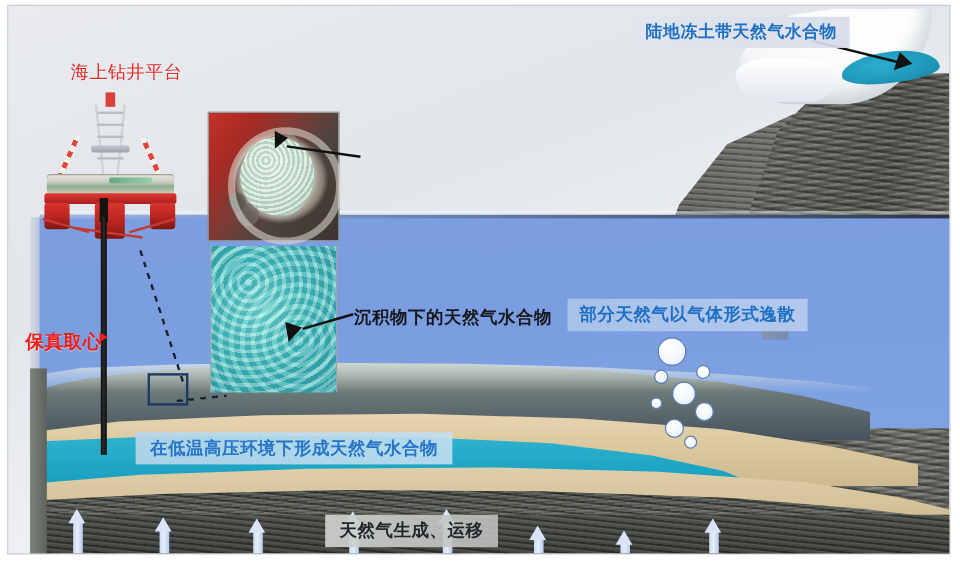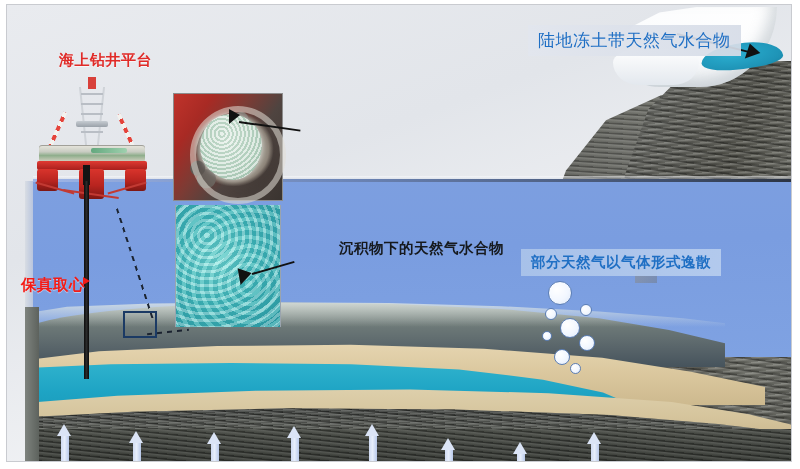--- a/index.html
+++ b/index.html
@@ -177,30 +177,30 @@
      border-left:7.5px solid transparent;border-right:7.5px solid transparent;
      border-bottom:12px solid #dbe4f6;}
 
   
   .bub{position:absolute;border-radius:50%;
      background:radial-gradient(circle at 35% 32%,#ffffff 0%,#f2f7ff 55%,#dfe9f8 100%);
      border:1.4px solid #5d7fb5;}
 
   
   .lbl{position:absolute;white-space:nowrap;letter-spacing:.5px;}
-  .lbl-rig{left:52px;top:46px;color:#e02b28;font-size:15px;font-weight:700;
+  .lbl-rig{left:52px;top:46px;color:#e02b28;font-size:15px;font-weight:400;
      text-shadow:0 1px 0 rgba(255,255,255,.6);}
   .lbl-core{left:300px;top:105px;color:#2b2f36;font-size:14.5px;line-height:21px;white-space:normal;width:150px;}
-  .lbl-permafrost{left:521px;top:20px;color:#1f6fc4;font-size:17px;font-weight:400;
+  .lbl-permafrost{left:521px;top:9px;color:#1f6fc4;font-size:14px;font-weight:700;
      background:linear-gradient(90deg,rgba(226,230,238,.95),rgba(214,220,231,.92));
      padding:4px 10px;}
-  .lbl-sed-hydrate{left:288px;top:234px;color:#16191d;font-size:14.5px;font-weight:600;margin-left:44px;}
+  .lbl-sed-hydrate{left:288px;top:250px;color:#16191d;font-size:14.5px;font-weight:600;}
   .lbl-escape{left:466px;top:244px;color:#1f6fc4;font-size:14.5px;font-weight:600;
      background:linear-gradient(90deg,rgba(171,196,234,.92),rgba(183,205,238,.92));
-     padding:4px 10px;margin-left:48px;}
+     padding:4px 10px;}
   .lbl-escape-shadow{position:absolute;left:628px;top:252px;width:22px;height:26px;
      background:linear-gradient(135deg,rgba(150,155,162,.75),rgba(110,115,122,.45));}
   .lbl-sediment{left:322px;top:300px;color:#e8a33c;font-size:14px;font-weight:700;
      background:linear-gradient(90deg,rgba(205,212,222,.82),rgba(190,198,210,.6));padding:3px 12px;}
   .lbl-preserve{left:14px;top:270px;color:#f41b16;font-size:15.5px;font-weight:700;
      text-shadow:0 1px 0 rgba(255,255,255,.45);}
   .lbl-form{left:106px;top:355px;color:#2874c8;font-size:14.5px;font-weight:600;
      background:linear-gradient(90deg,rgba(182,214,233,.92),rgba(196,224,240,.88));padding:4px 12px;}
   .lbl-genesis{left:264px;top:424px;color:#23262b;font-size:14.5px;font-weight:600;
      background:linear-gradient(90deg,rgba(206,209,206,.93),rgba(190,193,190,.88));padding:4px 12px;}
@@ -335,16 +335,18 @@
   <div class="lbl lbl-permafrost">陆地冻土带天然气水合物</div>
 
   <div class="lbl-escape-shadow"></div>
   <div class="lbl lbl-escape">部分天然气以气体形式逸散</div>
 
   <div class="lbl lbl-sed-hydrate">沉积物下的天然气水合物</div>
 
 
   <div class="lbl lbl-preserve">保真取心</div>
 
-
+  <div class="lbl lbl-form">在低温高压环境下形成天然气水合物</div>
+
+  <div class="lbl lbl-genesis">天然气生成、运移</div>
 
  </div>
 </div>
 
 </body></html>

